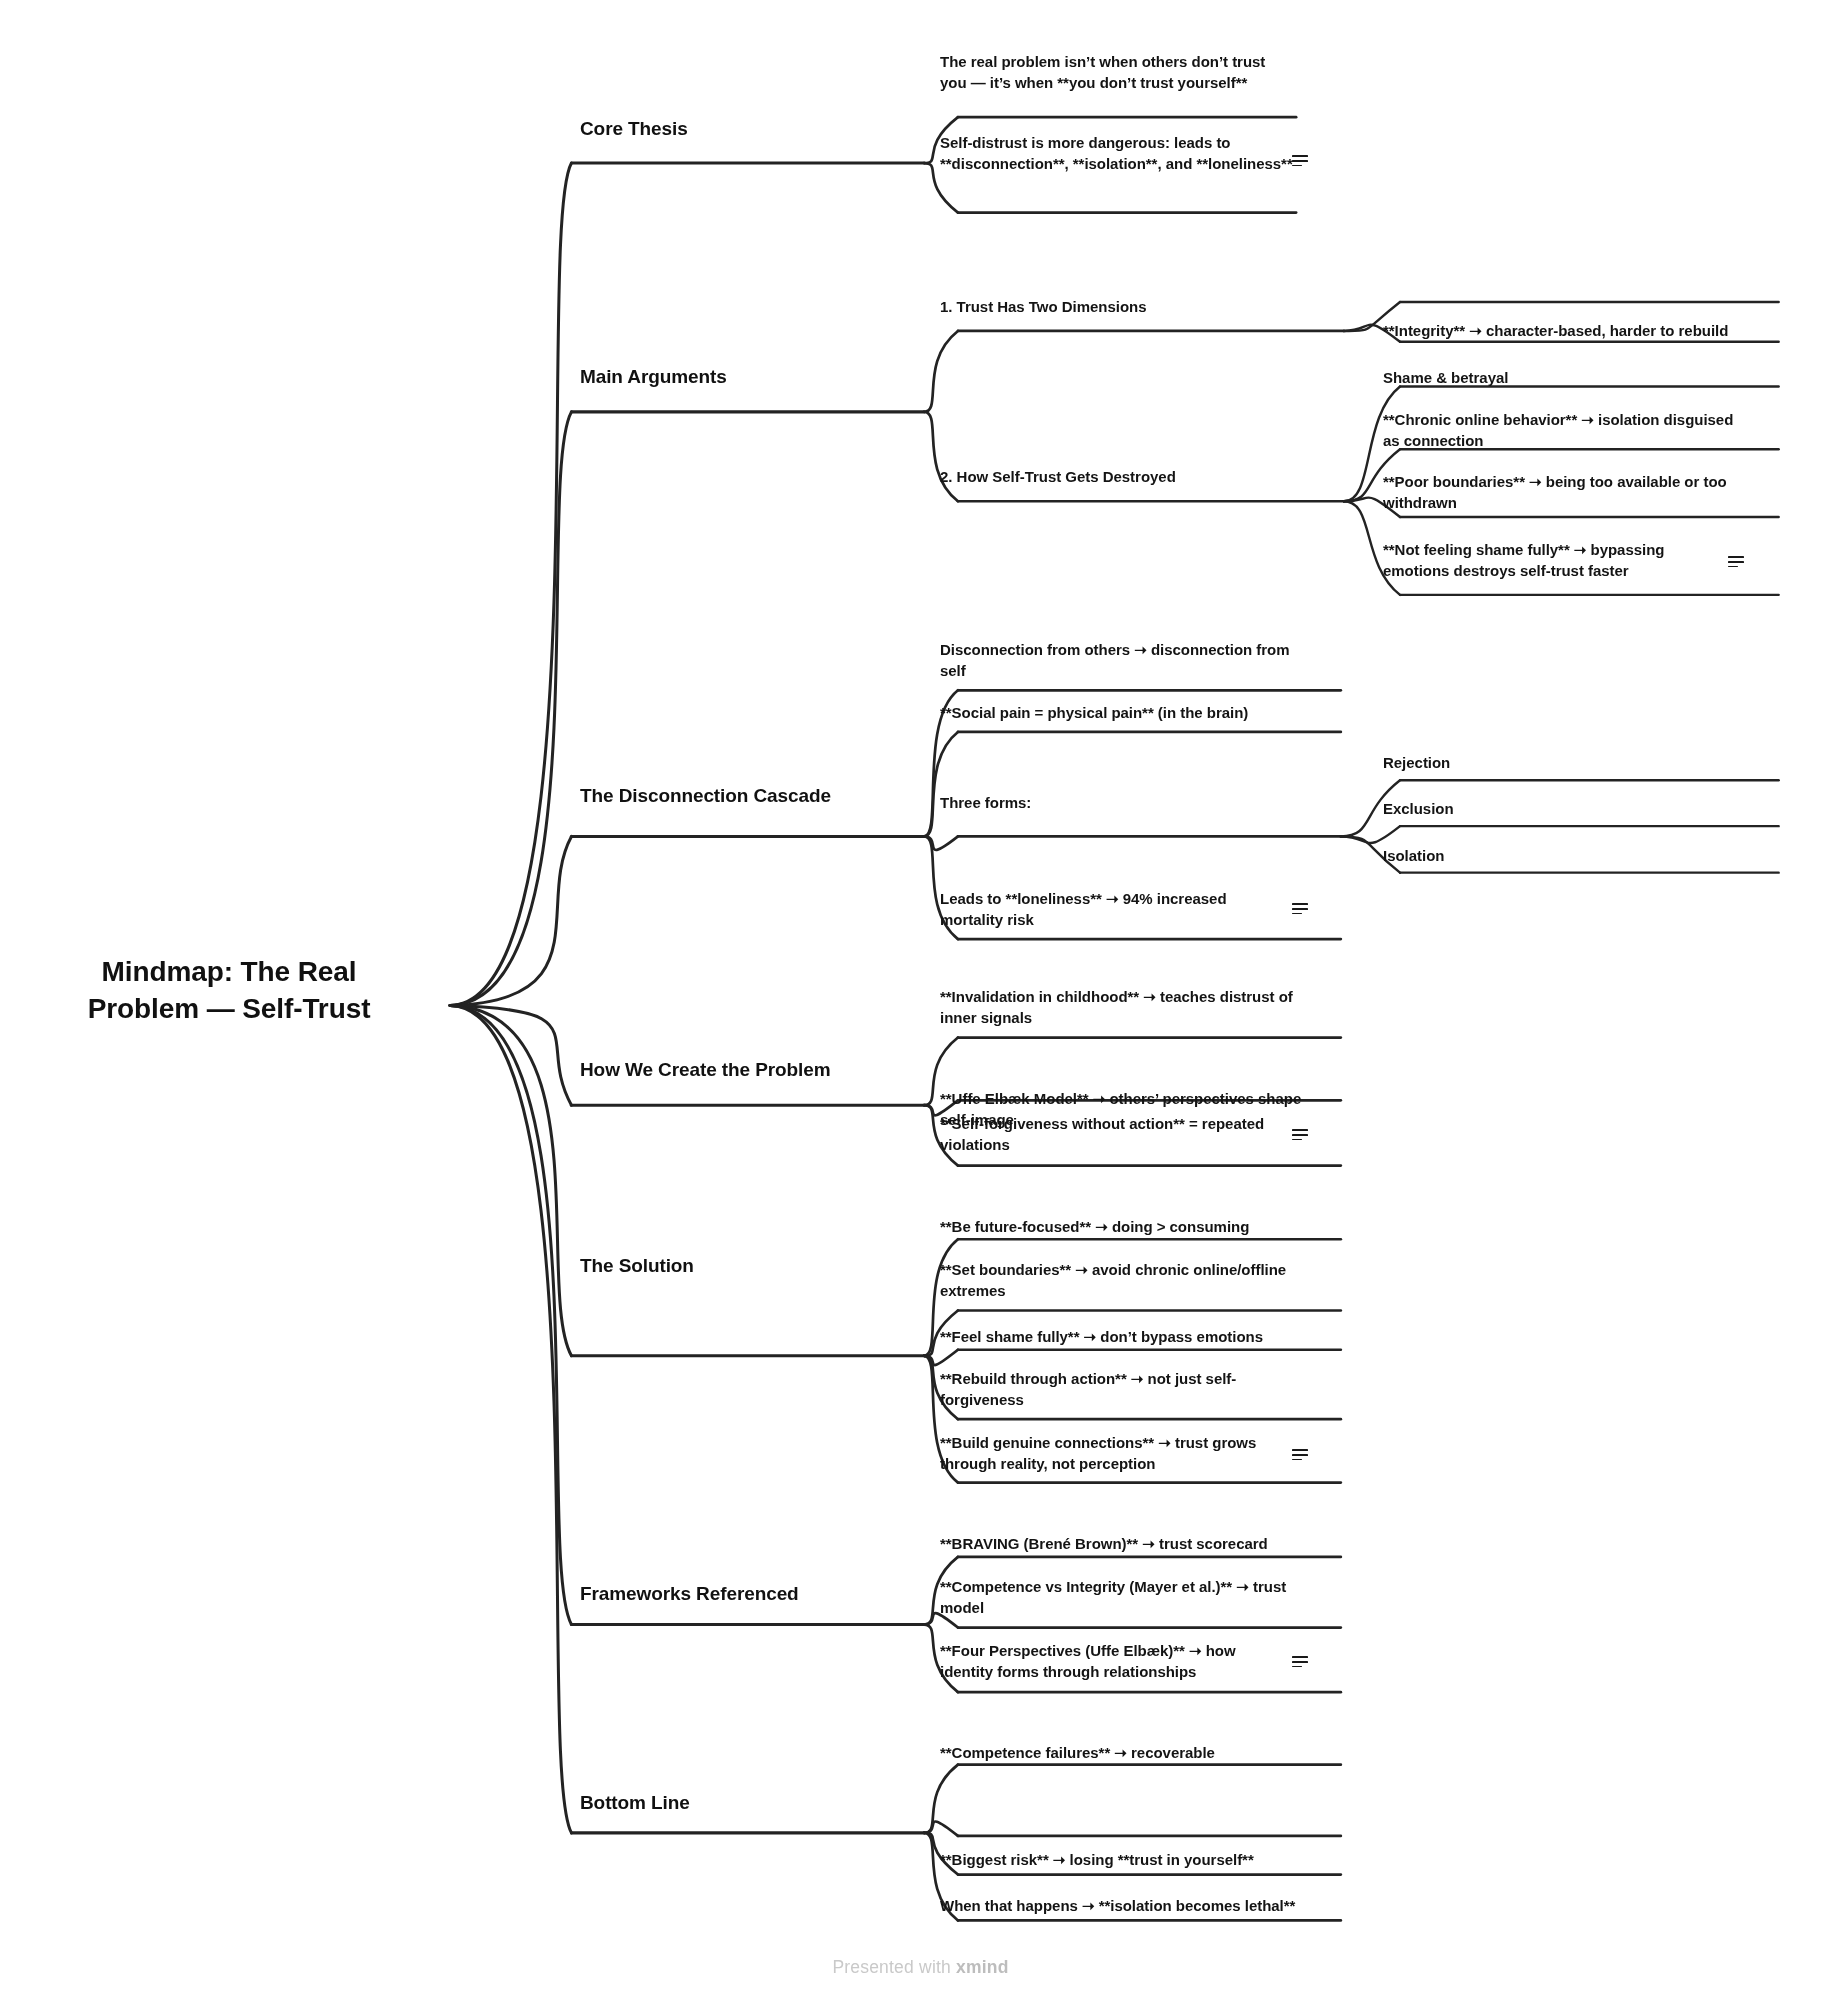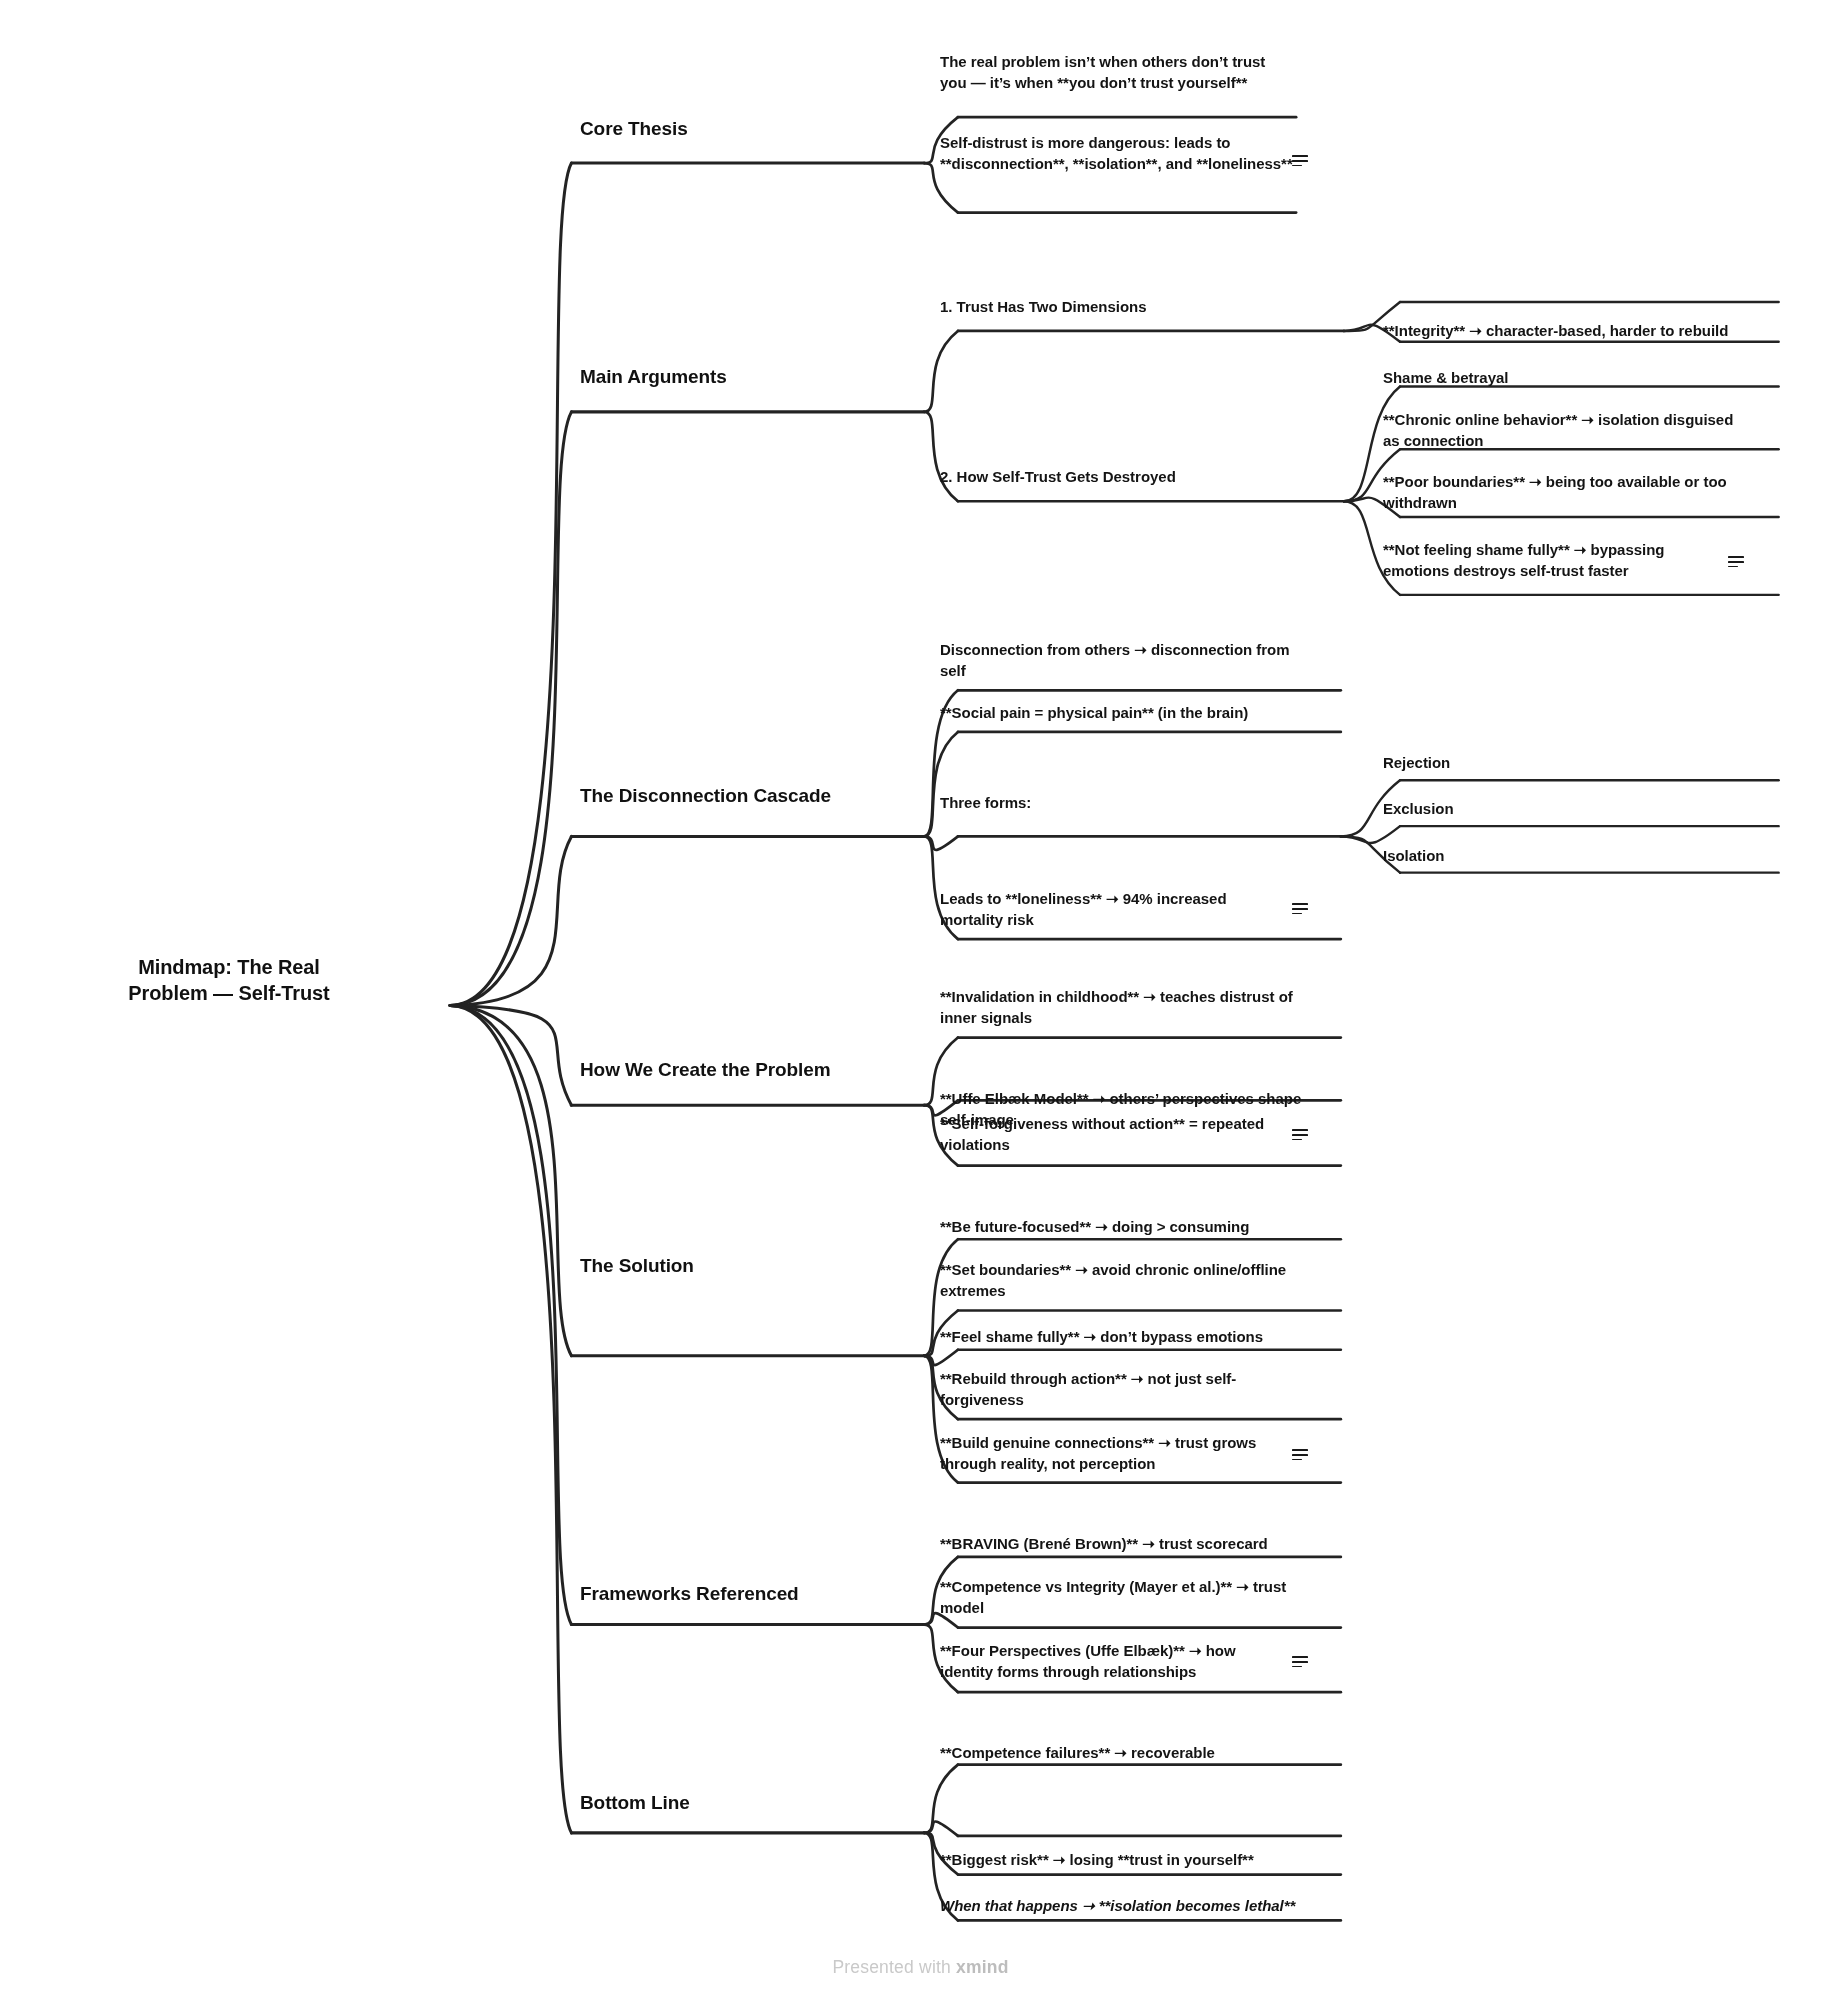--- a/index.html
+++ b/index.html
@@ -24,21 +24,21 @@
     pointer-events: none;
   }
   .node {
     position: absolute;
     box-sizing: border-box;
     color: #121212;
   }
   
   .root-title {
     position: absolute;
-    font-size: 20px;
+    font-size: 28px;
     font-weight: 700;
     line-height: 1.32;
     color: #111111;
     letter-spacing: -0.1px;
     text-align: center;
     white-space: pre-line;
   }
   
   .lvl1 {
     font-size: 19px;
@@ -254,20 +254,20 @@
   <div class="node lvl2" style="left:940px; top:1576px; width:368px;">**Competence vs Integrity (Mayer et al.)** ➝ trust model</div>
   <div class="node lvl2" style="left:940px; top:1640px; width:350px;">**Four Perspectives (Uffe Elbæk)** ➝ how identity forms through relationships</div>
   <div class="note-icon" style="left:1292px; top:1656px;">
     <span></span>
       <span></span>
       <span></span>
   </div>
 
   <div class="node lvl2" style="left:940px; top:1742px; width:362px;">**Competence failures** ➝ recoverable</div>
   <div class="node lvl2" style="left:940px; top:1849px; width:362px;">**Biggest risk** ➝ losing **trust in yourself**</div>
-  <div class="node lvl2" style="left:940px; top:1895px; width:374px;font-style:italic;">When that happens ➝ **isolation becomes lethal**</div>
+  <div class="node lvl2" style="left:940px; top:1895px; width:374px;">When that happens ➝ **isolation becomes lethal**</div>
 
   <div class="footer">
     <span>Presented with </span><b>xmind</b>
   </div>
 
 </div>
 
 
 </body></html>

